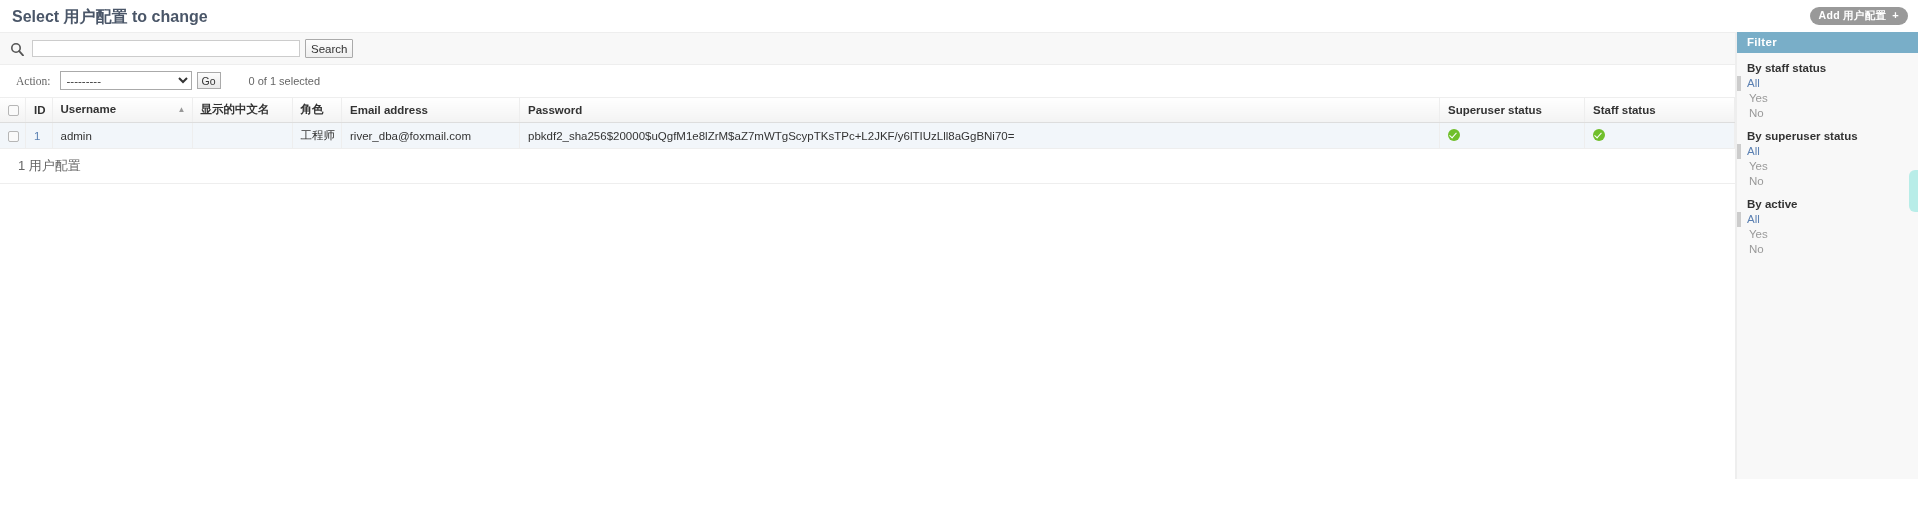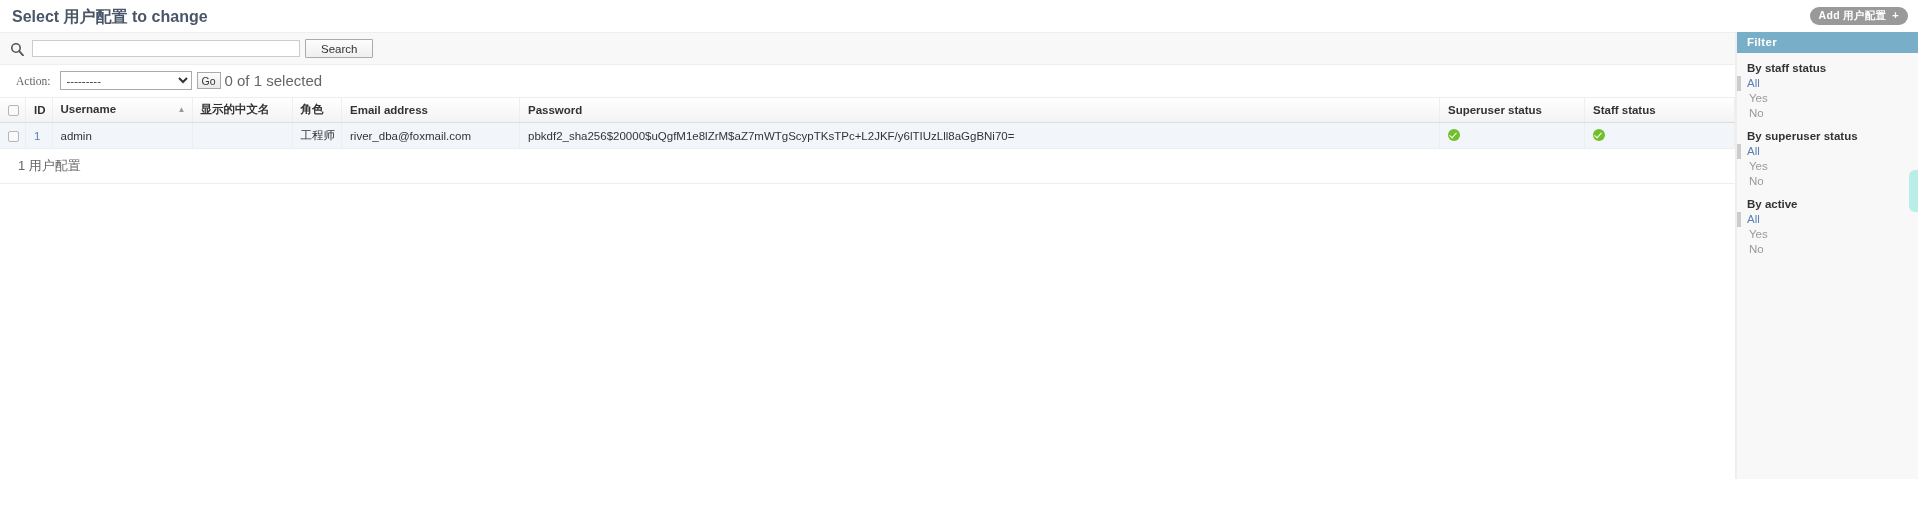--- a/index.html
+++ b/index.html
@@ -120,21 +120,21 @@
     vertical-align: middle;
   }
   .search-icon {
     width: 14px; height: 14px;
     display: inline-block;
     position: relative;
   }
   .search-btn {
     margin-left: 5px;
     font-size: 11.5px;
-    padding: 1px 15px;
+    padding: 1px 5px;
     border: 1px solid #aaa;
     background: linear-gradient(#fdfdfd,#efefef);
     color: #333;
     height: 19px;
     line-height: 14px;
     border-radius: 1px;
   }
 
   
   #actions-row {
@@ -163,23 +163,23 @@
     margin-left: 5px;
     font-size: 10.5px;
     border: 1px solid #aaa;
     background: linear-gradient(#fdfdfd,#e9e9e9);
     padding: 1px 4px;
     height: 17px;
     line-height: 12px;
     color: #333;
   }
   .action-counter {
-    margin-left: 4px;
+    margin-left: 28px;
     color: #666;
-    font-size: 15px;
+    font-size: 11px;
   }
 
   
   #result_list {
     width: 100%;
     border-collapse: collapse;
     font-size: 11.5px;
   }
   #result_list thead th {
     background: linear-gradient(#ffffff, #f3f3f3);

